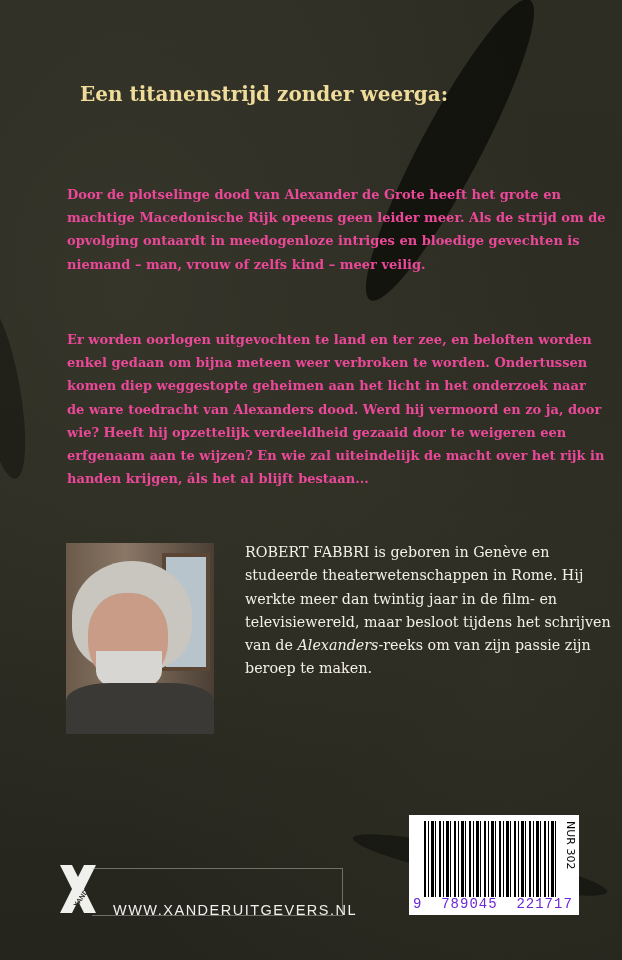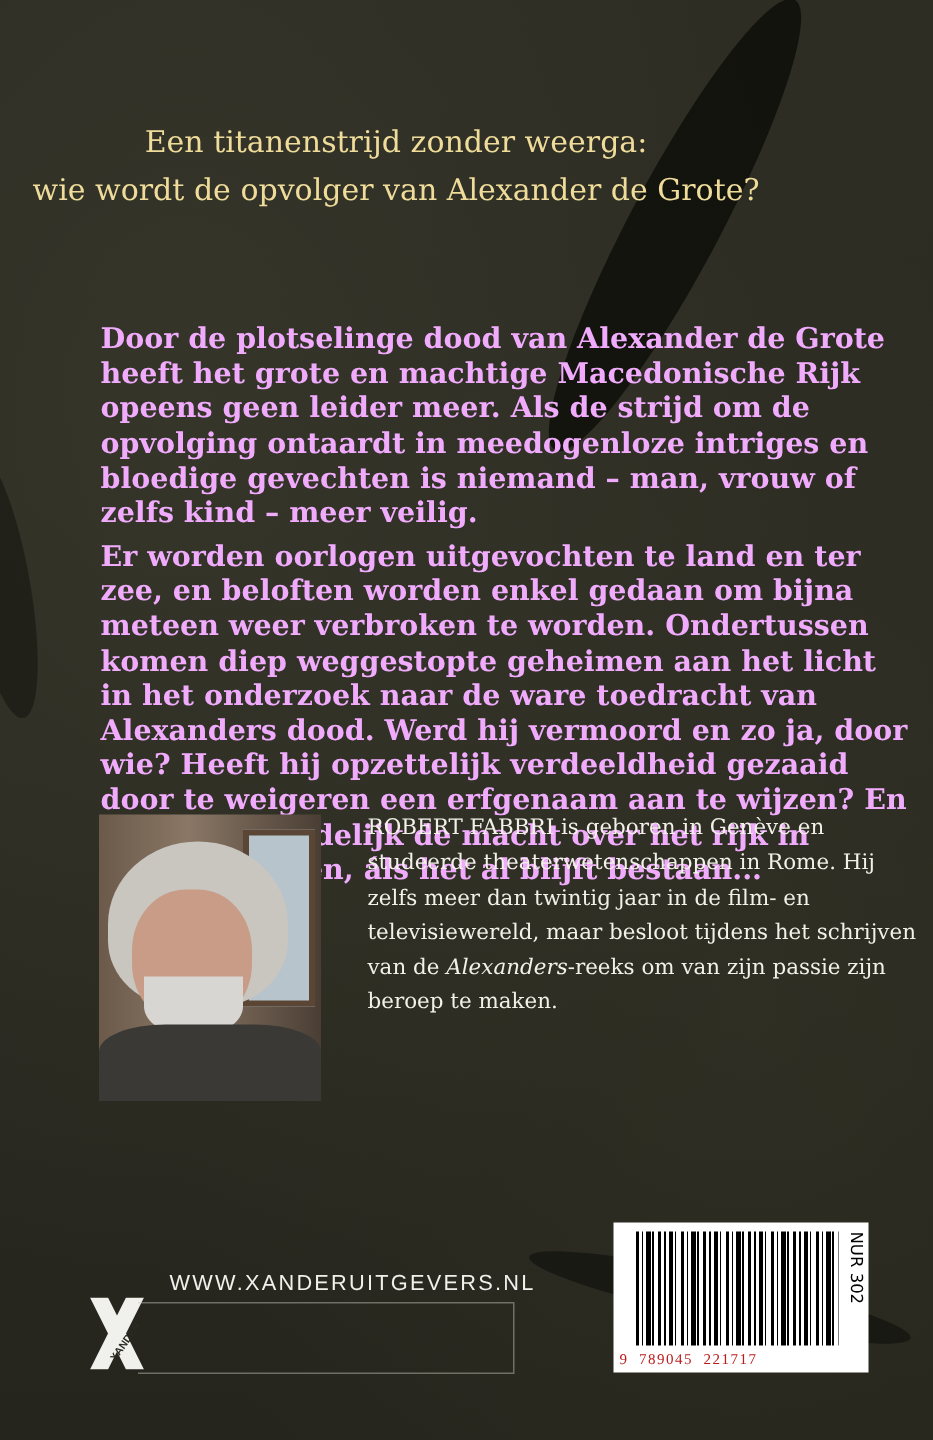--- a/index.html
+++ b/index.html
@@ -8,26 +8,26 @@
       background: #2a2a22;
       background-image:
         radial-gradient(ellipse at 20% 30%, rgba(70,70,55,0.35), transparent 60%),
         radial-gradient(ellipse at 80% 70%, rgba(60,60,45,0.3), transparent 55%),
         linear-gradient(180deg, #2d2d24 0%, #2b2b22 50%, #25251d 100%);
       font-family: "DejaVu Serif", "Liberation Serif", serif;
     }
     .crack { position: absolute; background: #0f0f0b; border-radius: 50%; opacity: 0.85; }
     .tagline {
       position: absolute; left: 0; width: 528px; top: 78px;
-      text-align: center; color: #efdc9a; font-weight: normal;
+      text-align: center; color: #efdc9a; font-weight: bold;
       font-size: 20px; line-height: 32px;
     }
     .para {
       position: absolute; left: 67px; width: 540px;
-      color: #f0abfc; font-weight: bold; font-size: 19px; line-height: 23.2px; margin-top: 32px;
+      color: #ec4899; font-weight: bold; font-size: 13px; line-height: 23.2px;
     }
     .p1 { top: 183px; }
     .p2 { top: 328px; }
     .photo {
       position: absolute; left: 66px; top: 543px; width: 148px; height: 191px;
       background: linear-gradient(90deg, #6b5a4a 0%, #8a7766 40%, #4a3e34 100%);
       overflow: hidden;
     }
     .photo .window { position:absolute; right:4px; top:10px; width:40px; height:110px; background:#b8c4cc; border:4px solid #5b4636; }
     .photo .hair { position:absolute; left:6px; top:18px; width:120px; height:110px; background:#c9c6c0; border-radius:50% 50% 40% 40%; }
@@ -40,50 +40,49 @@
     }
     .bio b { font-weight: normal; }
     .bio i { font-style: italic; }
     .barcode {
       position: absolute; left: 409px; top: 815px; width: 170px; height: 100px;
       background: #fff;
     }
     .bars { position:absolute; left: 15px; top: 6px; width: 135px; height: 76px;
       background: repeating-linear-gradient(90deg, #000 0 2px, #fff 2px 4px, #000 4px 5px, #fff 5px 7px, #000 7px 10px, #fff 10px 11px, #000 11px 12px, #fff 12px 15px);
     }
-    .isbn { position:absolute; left:4px; bottom:3px; font-family:Liberation Serif, serif; font-size:10px; color:#b91c1c; letter-spacing:1px; white-space:pre; }
+    .isbn { position:absolute; left:4px; bottom:3px; font-family:Liberation Mono, monospace; font-size:14px; color:#6d28d9; letter-spacing:1px; white-space:pre; }
     .nur { position:absolute; right:-2px; top:6px; transform: rotate(90deg); transform-origin: left top; left: 168px; font-family:"DejaVu Sans", sans-serif; font-size:11px; color:#000; white-space:nowrap; }
     .logo { position:absolute; left: 60px; top: 865px; width: 36px; height: 48px; }
     .website-box { position:absolute; left: 92px; top: 868px; width: 250px; height: 46px; border: 1px solid rgba(200,200,190,0.45); border-left: none; }
-    .website { position:absolute; left: 113px; top: 848px; color:#f0f0ec; font-family:"Liberation Sans", sans-serif; font-size: 14.5px; letter-spacing: 1.5px; }
+    .website { position:absolute; left: 113px; top: 902px; color:#f0f0ec; font-family:"Liberation Sans", sans-serif; font-size: 14.5px; letter-spacing: 1.5px; }
   </style>
 </head>
 <body>
 
 <div class="crack" style="left:420px;top:-20px;width:60px;height:340px;transform:rotate(28deg);"></div>
 <div class="crack" style="left:-20px;top:300px;width:40px;height:180px;transform:rotate(-10deg);opacity:0.5;"></div>
 <div class="crack" style="left:350px;top:850px;width:260px;height:30px;transform:rotate(12deg);opacity:0.6;"></div>
 
 <div class="tagline">
   <div>Een titanenstrijd zonder weerga:</div>
-  <div>wie wordt de opvolger van Alexander de Grote?</div>
 </div>
 
 <div class="para p1">Door de plotselinge dood van Alexander de Grote heeft het grote en machtige Macedonische Rijk opeens geen leider meer. Als de strijd om de opvolging ontaardt in meedogenloze intriges en bloedige  gevechten is niemand – man, vrouw of zelfs kind – meer veilig.</div>
 <div class="para p2">Er worden oorlogen uitgevochten te land en ter zee, en beloften worden enkel gedaan om bijna meteen weer verbroken te worden. Ondertussen komen diep weggestopte geheimen aan het licht in het onderzoek naar de ware toedracht van Alexanders dood. Werd hij vermoord en zo ja, door wie? Heeft hij opzettelijk verdeeldheid gezaaid door te weigeren een erfgenaam aan te wijzen? En wie zal uiteindelijk de macht over het rijk in handen krijgen, áls het al blijft bestaan...</div>
 
 <div class="photo">
   <div class="window"></div>
   <div class="hair"></div>
   <div class="face"></div>
   <div class="beard"></div>
   <div class="body"></div>
 </div>
 
-<div class="bio"><b>ROBERT FABBRI</b><span> is geboren in Genève en studeerde theaterwetenschappen in Rome. Hij zelfs meer dan twintig jaar in de film- en televisiewereld, maar besloot tijdens het schrijven van de </span><i>Alexanders</i><span>-reeks om van zijn passie zijn beroep te maken.</span></div>
+<div class="bio"><b>ROBERT FABBRI</b><span> is geboren in Genève en studeerde theaterwetenschappen in Rome. Hij werkte meer dan twintig jaar in de film- en televisiewereld, maar besloot tijdens het schrijven van de </span><i>Alexanders</i><span>-reeks om van zijn passie zijn beroep te maken.</span></div>
 
 <div class="barcode">
   <div class="bars"></div>
   <div class="isbn">9  789045  221717</div>
   <div class="nur">NUR 302</div>
 </div>
 
 <svg class="logo" viewBox="0 0 36 48">
   <polygon points="0,0 12,0 36,48 24,48" fill="#f0f0ec"></polygon>
   <polygon points="24,0 36,0 12,48 0,48" fill="#f0f0ec"></polygon>

